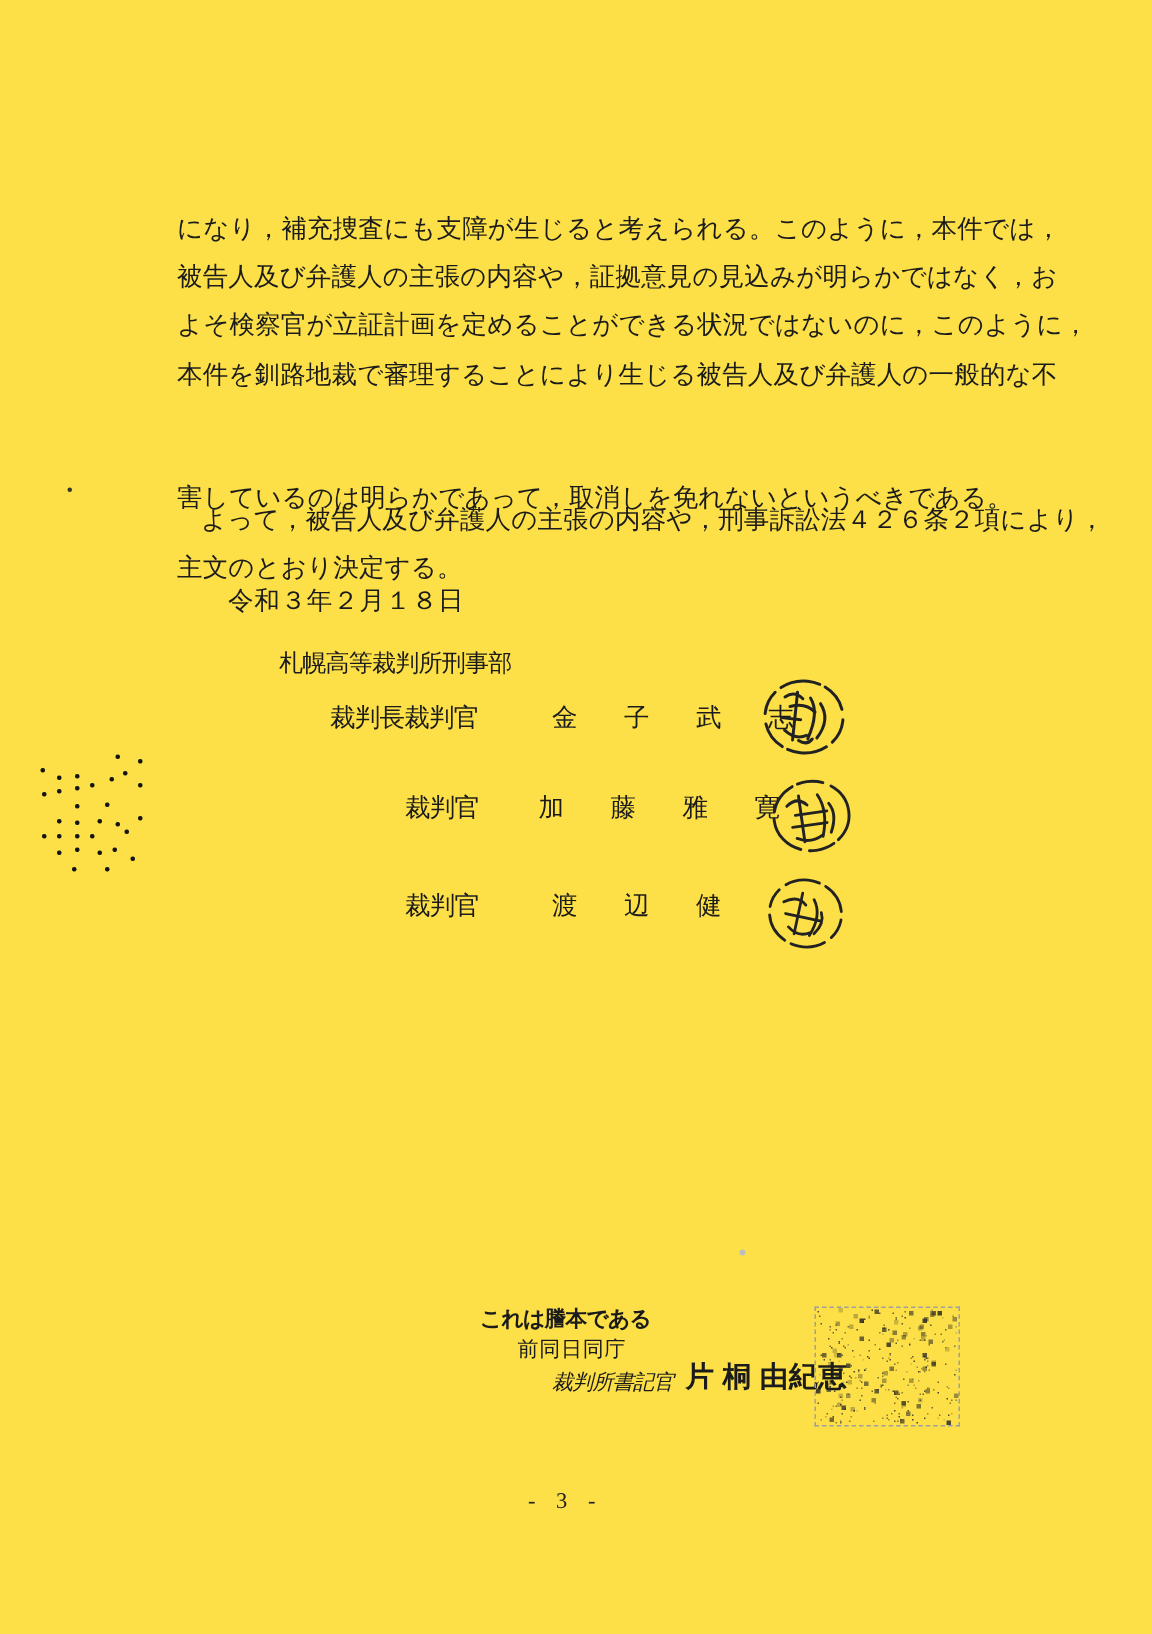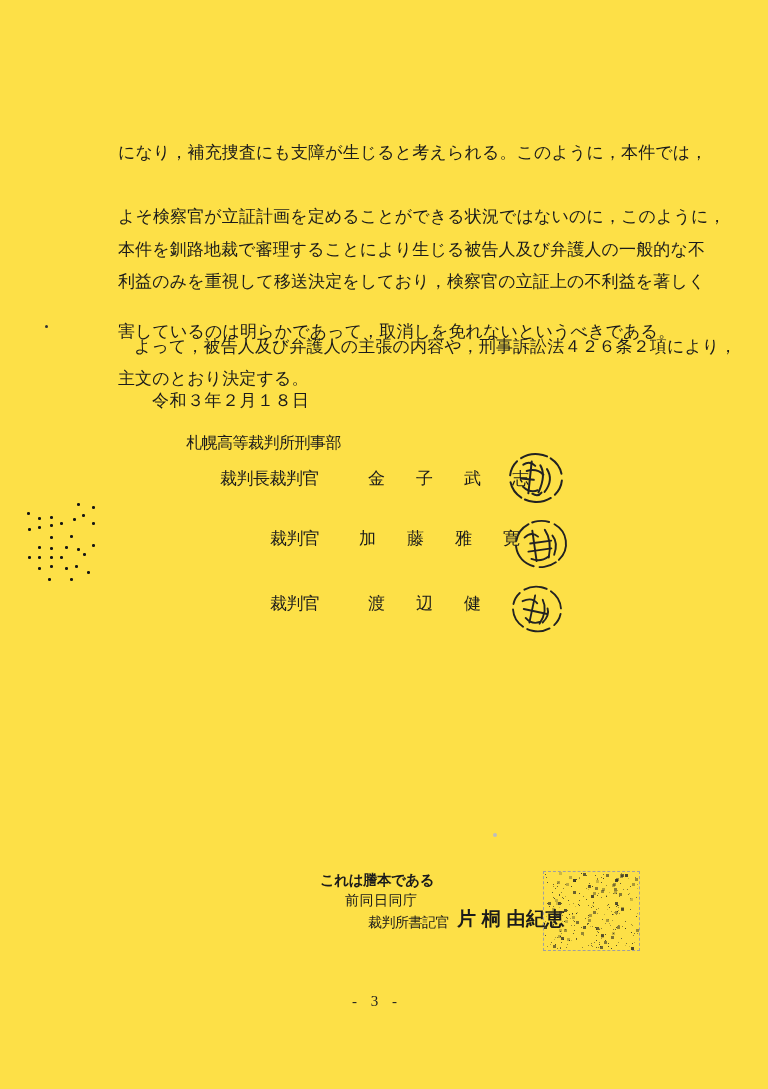--- a/index.html
+++ b/index.html
@@ -15,40 +15,40 @@
   .txt{position:absolute;white-space:pre;line-height:1.25;}
   .body-line{left:118px;font-size:17px;letter-spacing:0.1px;}
   .body-line.indent{left:134px;}
   .date-line{left:152px;top:390px;font-size:17px;letter-spacing:0.5px;}
   .court-line{left:186px;top:433px;font-size:16px;letter-spacing:-0.5px;}
   .judge-title{font-size:17px;letter-spacing:-0.5px;}
   .judge-name{font-size:17px;letter-spacing:7px;}
   .seal{position:absolute;}
   .cert-1{left:320px;top:871px;font-size:14.5px;font-weight:bold;letter-spacing:-0.5px;}
   .cert-2{left:345px;top:892px;font-size:14px;letter-spacing:0.5px;}
-  .cert-title{left:368px;top:914px;font-size:14px;letter-spacing:-0.5px;}
+  .cert-title{left:368px;top:914px;font-size:14px;letter-spacing:-0.5px;font-style:italic;}
   .cert-name{left:457px;top:907px;font-size:19px;font-weight:600;letter-spacing:0.5px;}
   .clerk-seal{
     position:absolute;left:543px;top:871px;width:97px;height:80px;
     border:1px dashed #a0a0a0;box-sizing:border-box;
   }
   .clerk-seal .speck{position:absolute;left:0;top:0;width:1px;height:1px;background:transparent;}
   .page-number{left:352px;top:992px;font-size:15px;letter-spacing:5px;color:#222;}
   .dot{position:absolute;width:2.6px;height:2.6px;border-radius:50%;background:#151515;}
   .speckmark{position:absolute;}
 </style>
 </head>
 <body>
 
 <div class="page">
 
   <div class="txt body-line" style="top:142px">になり，補充捜査にも支障が生じると考えられる。このように，本件では，</div>
+  <div class="txt body-line" style="top:174px">被告人及び弁護人の主張の内容や，証拠意見の見込みが明らかではなく，お</div>
   <div class="txt body-line" style="top:206px">よそ検察官が立証計画を定めることができる状況ではないのに，このように，</div>
   <div class="txt body-line" style="top:239px">本件を釧路地裁で審理することにより生じる被告人及び弁護人の一般的な不</div>
-  <div class="txt body-line" style="top:271px">利益のみを重視して移送決定をしており，検察官の立証上の不利益を著しく</div>
   <div class="txt body-line" style="top:321px">害しているのは明らかであって，取消しを免れないというべきである。</div>
   <div class="txt body-line indent" style="top:336px">よって，被告人及び弁護人の主張の内容や，刑事訴訟法４２６条２項により，</div>
   <div class="txt body-line" style="top:368px">主文のとおり決定する。</div>
 
   <div class="txt date-line">令和３年２月１８日</div>
   <div class="txt court-line">札幌高等裁判所刑事部</div>
 
   <div class="txt judge-title" style="left:220px;top:468px">裁判長裁判官</div>
   <div class="txt judge-name" style="left:368px;top:468px">金　子　武　志</div>
   <svg class="seal" style="left:506px;top:451px;transform:rotate(6deg)" width="60" height="54" viewBox="0 0 60 54">

